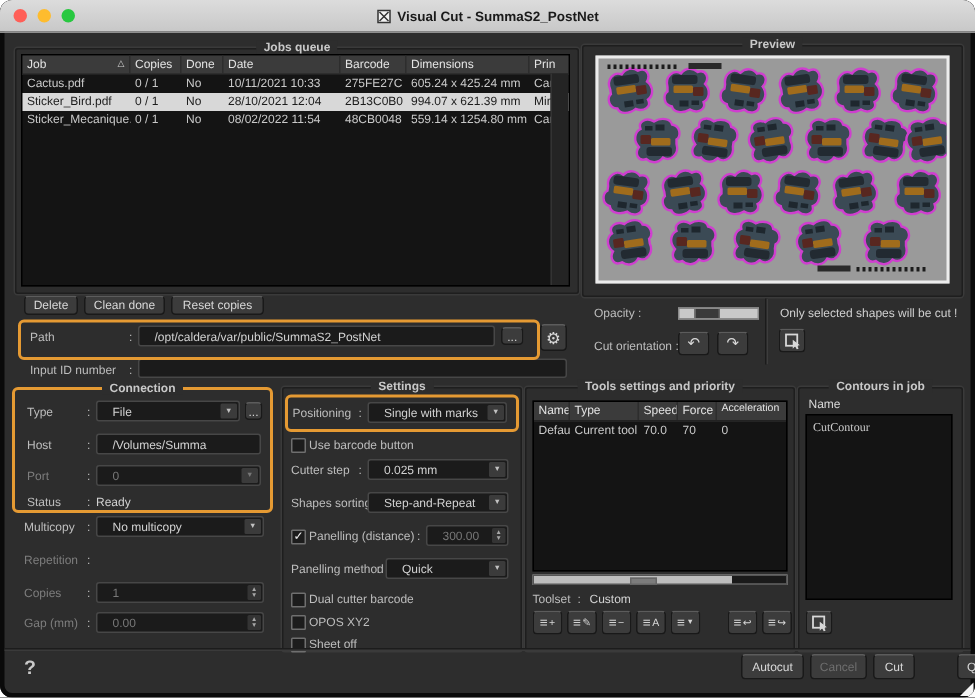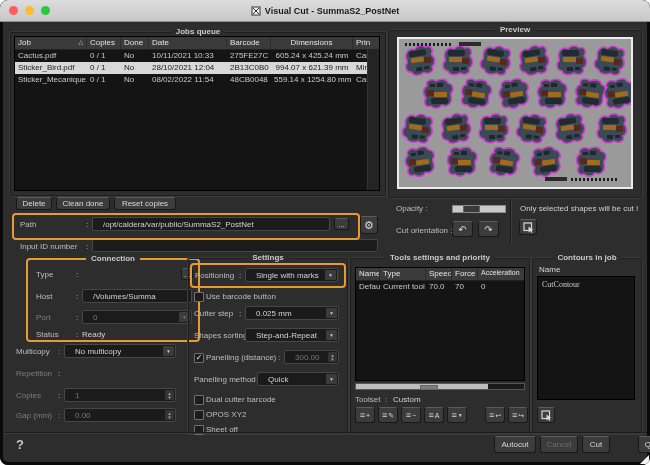--- a/index.html
+++ b/index.html
@@ -24,21 +24,21 @@
   .btn{position:absolute;background:#3c3c3c;border:1px solid #191919;border-top-color:#5c5c5c;border-radius:3px;color:#d8d8d8;font-size:8px;display:flex;align-items:center;justify-content:center;box-sizing:border-box;white-space:nowrap;}
   .btn.dis{color:#6e6e6e;}
   .chk{position:absolute;width:8px;height:8px;background:#1c1c1c;border:1px solid #6f6f6f;color:#efefef;font-size:8px;line-height:8px;text-align:center;border-radius:1px;}
   
   .jobs-table{position:absolute;left:14px;top:36px;width:366px;height:155px;background:#141414;border:1px solid #000;box-sizing:border-box;}
   .thead{display:flex;height:12px;background:#3b3b3b;border-bottom:1px solid #222;}
   .th{font-size:8px;color:#e3e3e3;padding:1px 3px;box-sizing:border-box;border-right:1px solid #2d2d2d;white-space:nowrap;overflow:hidden;}
   .tr{display:flex;height:12px;color:#c9c9c9;}
   .tr.sel{background:#d8d8d8;color:#1c1c1c;}
   .td{font-size:8px;padding:1px 3px;box-sizing:border-box;white-space:nowrap;overflow:hidden;}
-  .c0{width:72px;}.c1{width:34px;}.c2{width:28px;}.c3{width:78px;}.c4{width:44px;}.c5{width:82px;text-align:center;}.c6{width:17px;border-right:none;}
+  .c0{width:72px;}.c1{width:34px;}.c2{width:28px;}.c3{width:78px;}.c4{width:44px;}.c5{width:82px;}.c6{width:17px;border-right:none;}
   .vscroll{position:absolute;right:0;top:12px;bottom:0;width:11px;background:#242424;border-left:1px solid #333;}
   
   .tools-table{position:absolute;left:4px;top:8px;width:170px;height:114px;background:#141414;border:1px solid #000;box-sizing:border-box;}
   .t0{width:24px;}.t1{width:46px;}.t2{width:26px;}.t3{width:26px;}.t4{width:46px;border-right:none;}
   .tbl-ic{font-size:9px;color:#d5d5d5;line-height:9px;}
   .tbl-mod{font-size:7px;color:#d5d5d5;line-height:7px;margin-left:1px;}
   .hscroll-track{position:absolute;left:4px;top:124px;width:170px;height:7px;background:#bdbdbd;border:1px solid #555;box-sizing:border-box;}
   .hscroll-handle{position:absolute;left:64px;top:1px;width:16px;height:3px;background:#7c7c7c;border:1px solid #666;}
   .hscroll-dark{position:absolute;right:0;top:0;bottom:0;width:36px;background:#1a1a1a;}
   .listbox{position:absolute;background:#141414;border:1px solid #000;box-sizing:border-box;color:#c9c9c9;font-size:8px;}
@@ -124,24 +124,28 @@
   <input class="fld" style="left: 92px; top: 217px; width: 238px; height: 14px;" value="/opt/caldera/var/public/SummaS2_PostNet">
   <div class="btn" style="left:334px;top:218px;width:15px;height:12px;">...</div>
   <div class="btn" style="left:360px;top:216px;width:18px;height:18px;font-size:11px;">
       <span>⚙</span>
     </div>
 
   <span class="lbl" style="left:20px;top:242px;">Input ID number</span>
   <span class="colon" style="left:86px;top:242px;">:</span>
   <input class="fld" style="left: 92px; top: 239px; width: 286px; height: 13px;" value="">
 
-  <div class="grp hl" style="left:26px;top:258px;width:170px;height:80px;">
+  <div class="grp hl" style="left:8px;top:258px;width:170px;height:80px;">
     <span class="legend">Connection</span>
     <span class="lbl" style="left:8px;top:10px;">Type</span>
     <span class="colon" style="left:48px;top:10px;">:</span>
+    <div class="fld" style="left:54px;top:7px;width:96px;height:14px;">
+        <span>File</span>
+        <span class="ddb">▼</span>
+      </div>
     <div class="btn" style="left:153px;top:8px;width:12px;height:12px;">...</div>
     <span class="lbl" style="left:8px;top:32px;">Host</span>
     <span class="colon" style="left:48px;top:32px;">:</span>
     <input class="fld" style="left: 54px; top: 29px; width: 110px; height: 14px;" value="/Volumes/Summa">
     <span class="lbl dim" style="left:8px;top:53px;">Port</span>
     <span class="colon" style="left:48px;top:53px;">:</span>
     <div class="fld dis" style="left:54px;top:50px;width:110px;height:14px;">
         <span>0</span>
         <span class="ddb dim">▼</span>
       </div>

